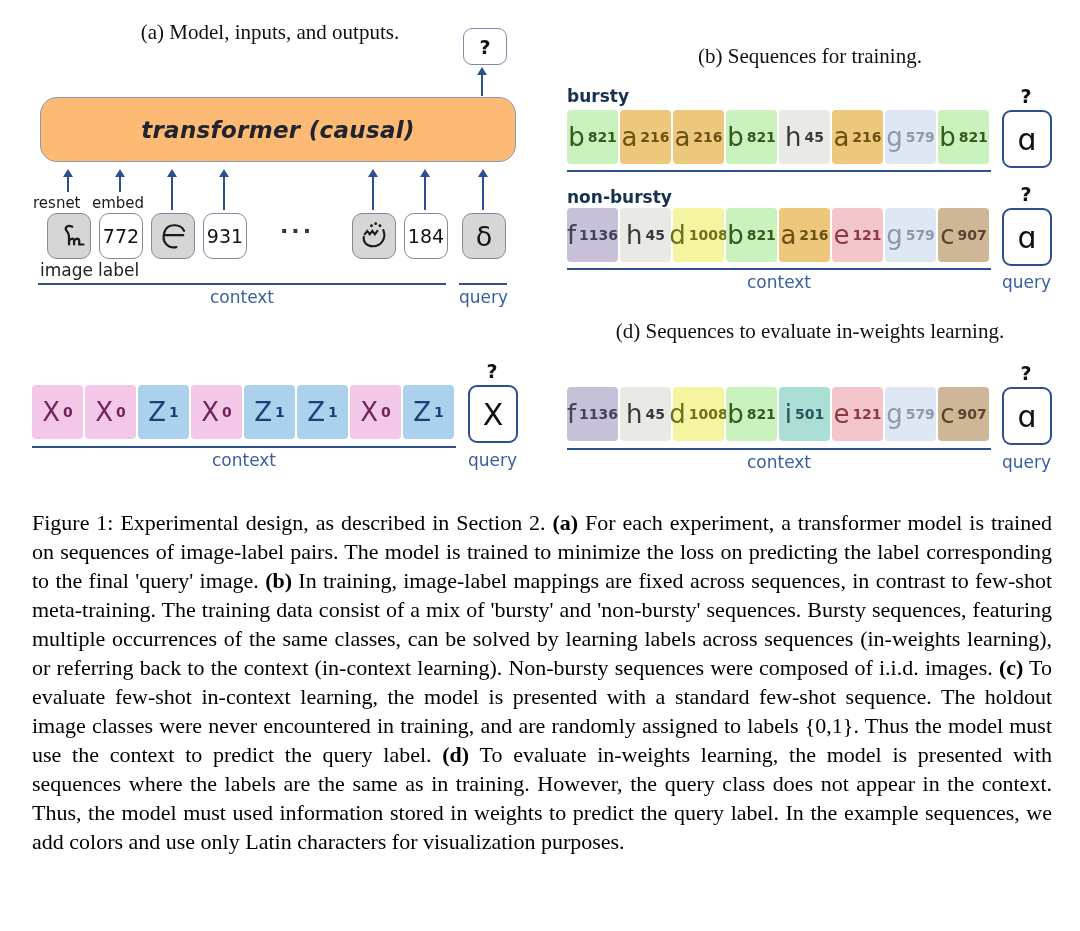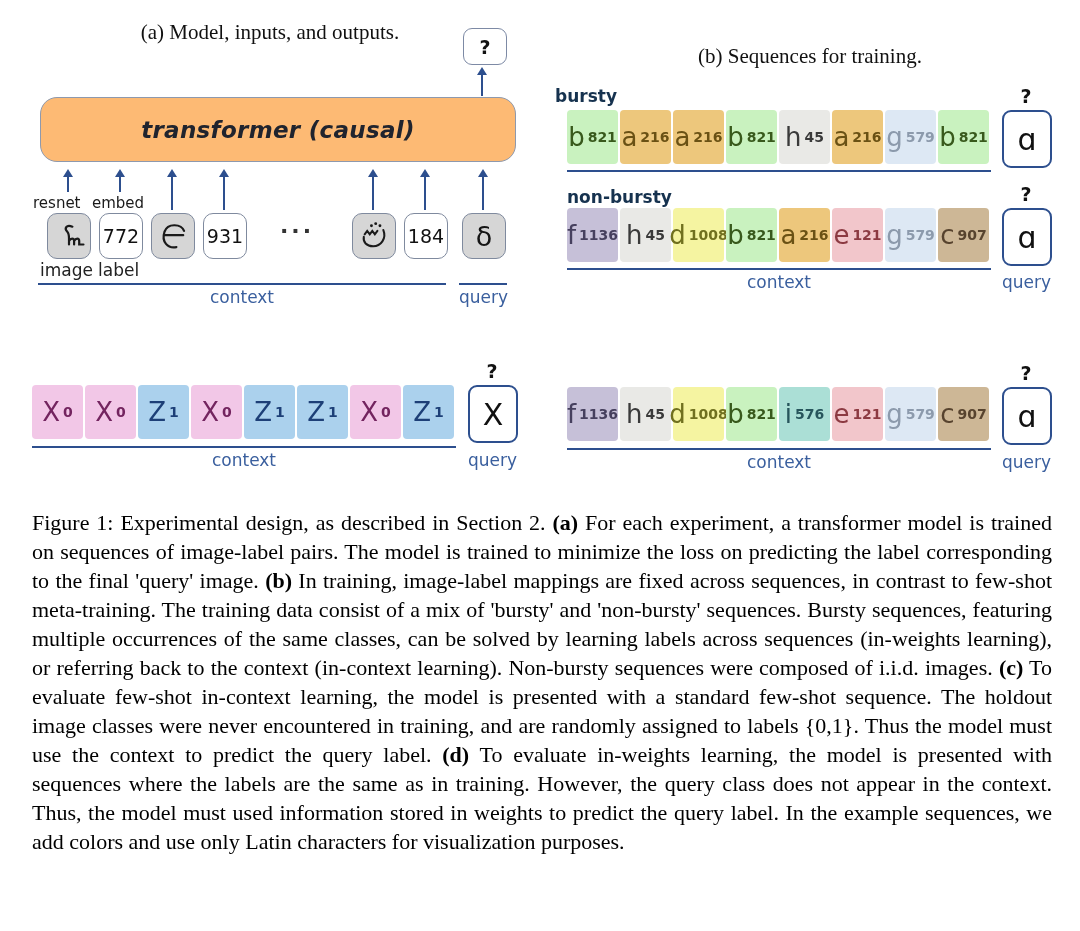--- a/index.html
+++ b/index.html
@@ -122,21 +122,21 @@
 
     <div class="seq-underline" style="left:38px; top:283px; width:408px;"></div>
     <div class="seq-underline" style="left:459px; top:283px; width:48px;"></div>
     <div class="navy-label" style="left:38px; width:408px; top:287px;">context</div>
     <div class="navy-label" style="left:459px; width:48px; top:287px;">query</div>
   </div>
 
   <div class="panel" style="left:540px; top:0; width:540px; height:310px;">
     <div class="panel-title" style="top:44px;">(b) Sequences for training.</div>
 
-    <span class="burst-label" style="left:15px; top:86px;">bursty</span>
+    <span class="burst-label" style="left:27px; top:86px;">bursty</span>
     <div class="qmark" style="left:462px; width:48px; top:85px;">?</div>
     <div class="row" style="left:27px; top:110px;">
         <div class="cell" style="background: rgb(201, 242, 191); color: rgb(56, 89, 28);">
           <span class="cell-letter">b</span>
           <span class="cell-num">821</span>
         </div>
         <div class="cell" style="background: rgb(237, 199, 124); color: rgb(106, 81, 20);">
           <span class="cell-letter">a</span>
           <span class="cell-num">216</span>
         </div>
@@ -253,41 +253,42 @@
       </div>
     <div class="qbox" style="left:468px; top:75px;">
       <span>X</span>
     </div>
     <div class="seq-underline" style="left:32px; top:136px; width:424px;"></div>
     <div class="navy-label" style="left:32px; width:424px; top:140px;">context</div>
     <div class="navy-label" style="left:468px; width:48px; top:140px;">query</div>
   </div>
 
   <div class="panel" style="left:540px; top:310px; width:540px; height:170px;">
+    <div class="panel-title" style="top:9px;">(d) Sequences to evaluate in-weights learning.</div>
     <div class="qmark" style="left:462px; width:48px; top:52px;">?</div>
     <div class="row" style="left:27px; top:77px;">
         <div class="cell" style="background: rgb(198, 192, 216); color: rgb(70, 64, 94);">
           <span class="cell-letter">f</span>
           <span class="cell-num">1136</span>
         </div>
         <div class="cell" style="background: rgb(233, 233, 230); color: rgb(58, 58, 58);">
           <span class="cell-letter">h</span>
           <span class="cell-num">45</span>
         </div>
         <div class="cell" style="background: rgb(245, 244, 161); color: rgb(112, 112, 31);">
           <span class="cell-letter">d</span>
           <span class="cell-num">1008</span>
         </div>
         <div class="cell" style="background: rgb(201, 242, 191); color: rgb(56, 89, 28);">
           <span class="cell-letter">b</span>
           <span class="cell-num">821</span>
         </div>
         <div class="cell" style="background: rgb(171, 223, 214); color: rgb(39, 85, 92);">
           <span class="cell-letter">i</span>
-          <span class="cell-num">576</span>
+          <span class="cell-num">501</span>
         </div>
         <div class="cell" style="background: rgb(242, 198, 203); color: rgb(140, 58, 66);">
           <span class="cell-letter">e</span>
           <span class="cell-num">121</span>
         </div>
         <div class="cell" style="background: rgb(221, 232, 244); color: rgb(140, 154, 172);">
           <span class="cell-letter">g</span>
           <span class="cell-num">579</span>
         </div>
         <div class="cell" style="background: rgb(205, 183, 150); color: rgb(87, 67, 46);">

